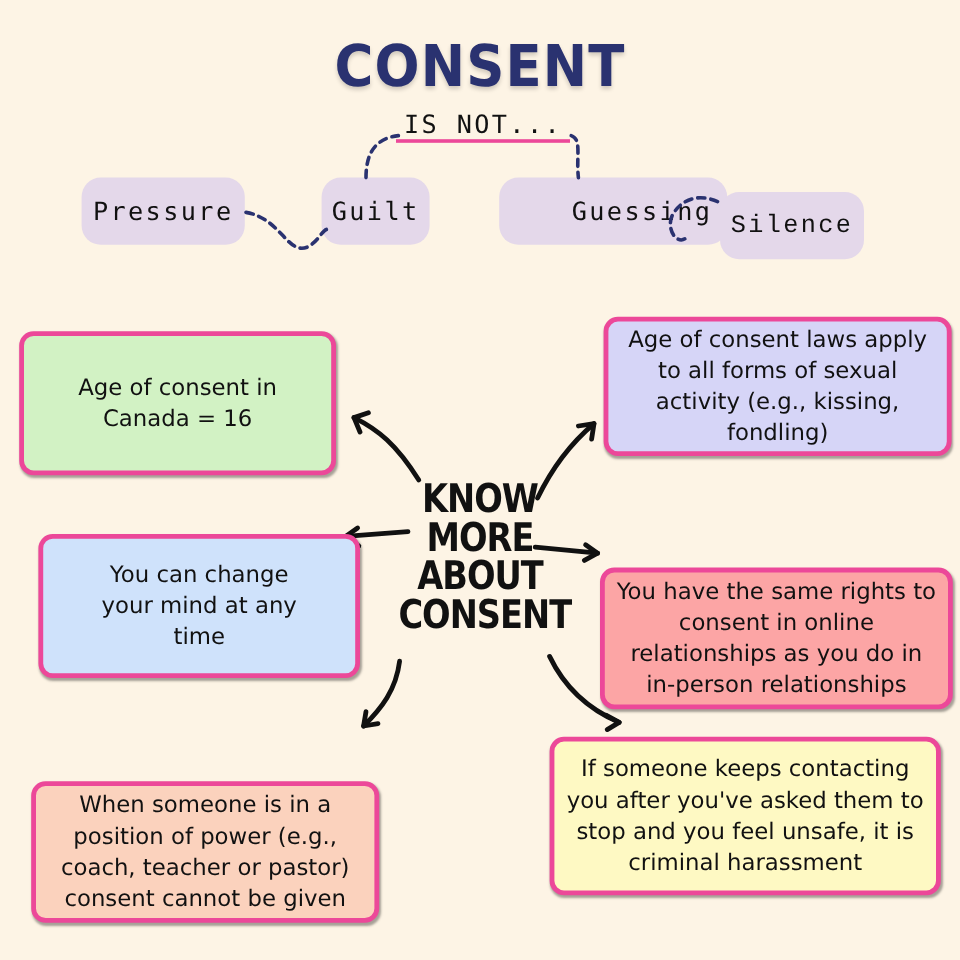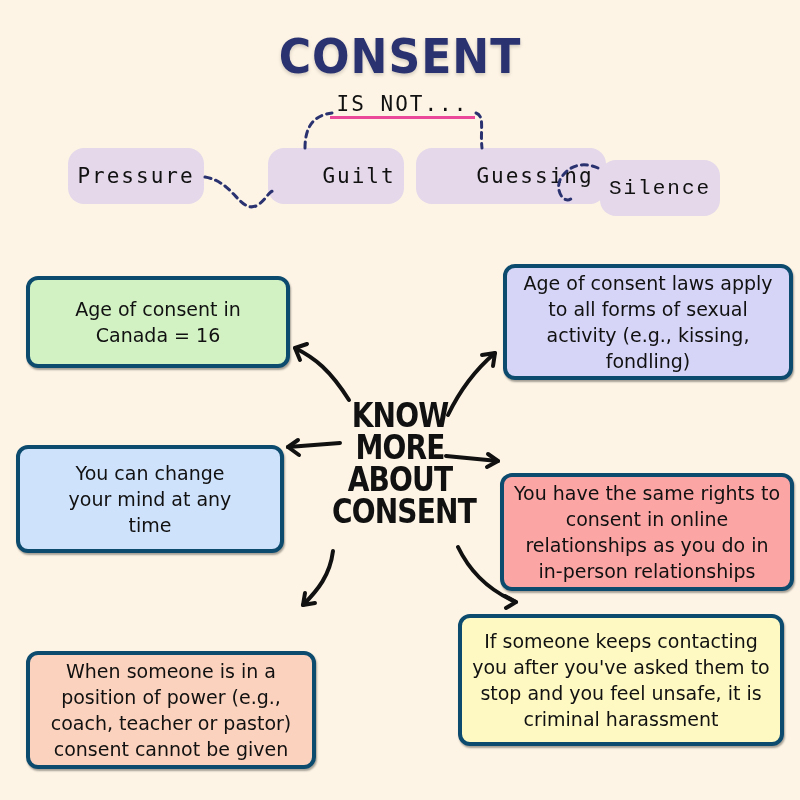--- a/index.html
+++ b/index.html
@@ -22,21 +22,21 @@
     font-size: 21px; letter-spacing: 2px;
     border-bottom: 3px solid #ec4899; line-height: 24px;
   }
   .pill {
     position: absolute; background: #e4d8ea; border-radius: 16px;
     font-family: "DejaVu Sans Mono", monospace; font-size: 21px;
     letter-spacing: 2px; display: flex; align-items: center; justify-content: center;
     height: 56px;
   }
   .box {
-    position: absolute; border: 4px solid #0c4a6e; border-radius: 12px;
+    position: absolute; border: 4px solid #ec4899; border-radius: 12px;
     box-shadow: 1px 2px 2px rgba(0,0,0,0.35);
     display: flex; align-items: center; justify-content: center; text-align: center;
     font-family: "DejaVu Sans", sans-serif; font-size: 19px; line-height: 26px;
     box-sizing: border-box; padding: 4px 8px;
   }
   .center {
     position: absolute; left: 320px; top: 400px; width: 160px;
     text-align: center; font-family: "DejaVu Sans", sans-serif; font-weight: bold;
     font-size: 33px; line-height: 32px; transform: scaleX(0.85); letter-spacing: -1px;
   }
@@ -44,21 +44,21 @@
 </style>
 </head>
 <body>
 
 <div class="title">CONSENT</div>
 <div class="subtitle">IS NOT...</div>
 
 <div class="pill" style="left:68px;top:148px;width:136px;">
     <span>Pressure</span>
   </div>
-<div class="pill" style="left:268px;top:148px;width:90px;padding-left:46px;">
+<div class="pill" style="left:268px;top:148px;width:90px;">
     <span>Guilt</span>
   </div>
 <div class="pill" style="left:416px;top:148px;width:142px;padding-left:48px;">
     <span>Guessing</span>
   </div>
 <div class="pill" style="left:600px;top:160px;width:120px;font-family:Liberation Mono, monospace;">
     <span>Silence</span>
   </div>
 
 <svg class="overlay" width="800" height="800">
@@ -90,29 +90,29 @@
   </g>
 </svg>
 
 <div class="center">
   <div>KNOW</div>
   <div>MORE</div>
   <div>ABOUT</div>
   <div>CONSENT</div>
 </div>
 
-<div class="box" style="left:26px;top:276px;width:264px;height:92px;background:#d2f2c4;padding:0 30px;">
+<div class="box" style="left:16px;top:276px;width:264px;height:120px;background:#d2f2c4;padding:0 30px;">
     <span>Age of consent in Canada = 16</span>
   </div>
 
 <div class="box" style="left:503px;top:264px;width:290px;height:116px;background:#d6d5f7;">
     <span>Age of consent laws apply to all forms of sexual activity (e.g., kissing, fondling)</span>
   </div>
 
-<div class="box" style="left:16px;top:445px;width:268px;height:108px;background:#cfe2fb;padding:0 40px;">
+<div class="box" style="left:32px;top:445px;width:268px;height:120px;background:#cfe2fb;padding:0 40px;">
     <span>You can change your mind at any time</span>
   </div>
 
 <div class="box" style="left:500px;top:433px;width:294px;height:118px;background:#fca5a5;margin-top:40px;">
     <span>You have the same rights to consent in online relationships as you do in in-person relationships</span>
   </div>
 
 <div class="box" style="left:26px;top:627px;width:290px;height:118px;background:#fbd2bd;margin-top:24px;">
     <span>When someone is in a position of power (e.g., coach, teacher or pastor) consent cannot be given</span>
   </div>

